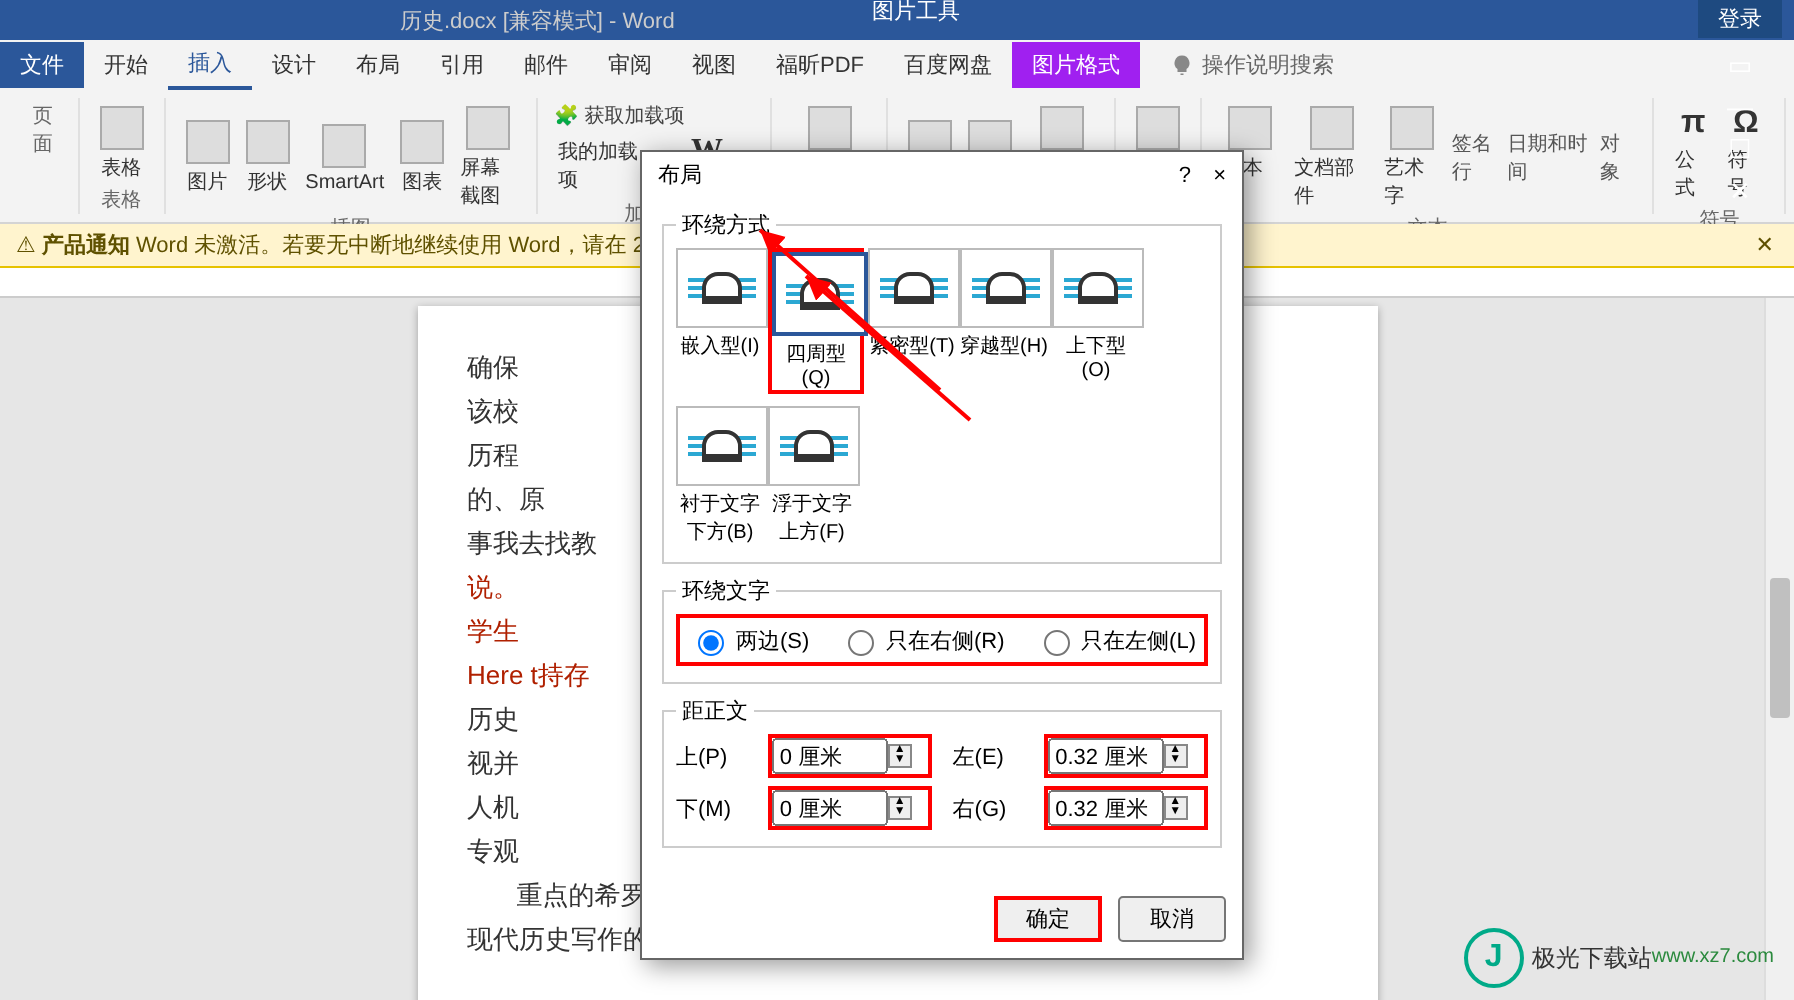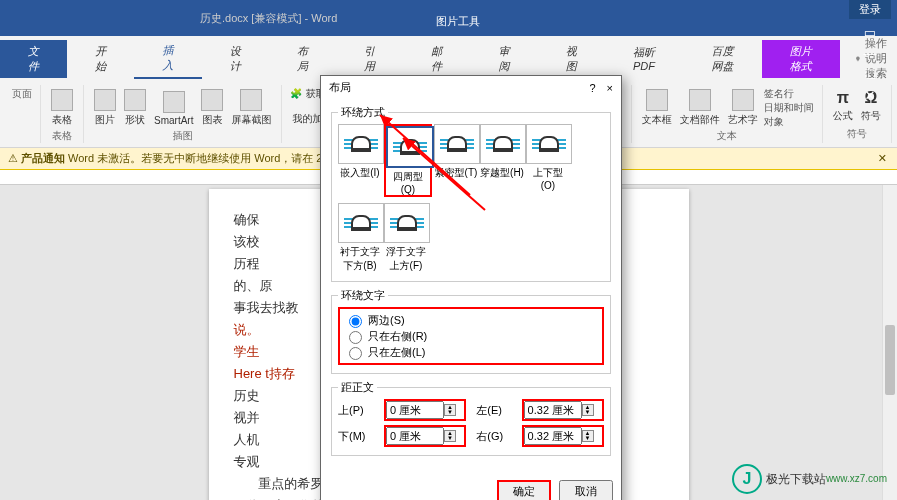--- a/index.html
+++ b/index.html
@@ -1,21 +1,21 @@
 <!DOCTYPE html>
 <html><head>
 <meta charset="utf-8">
 <style>
 body { margin:0; font-family:"Microsoft YaHei",sans-serif; font-size:11px; background:#fff; overflow:hidden; width:897px; height:500px; position:relative; }
-.titlebar { background:#2b579a; color:#fff; height:36px; display:flex; align-items:center; }
+.titlebar { background:#2b579a; color:#fff; height:20px; display:flex; align-items:center; }
 .titlebar-pad { width:200px; }
 .title { font-size:11px; color:#ccc; }
 .ribbon { background:#f3f3f3; border-bottom:1px solid #d4d4d4; }
 .tabs { display:flex; align-items:center; }
-.tab { padding:4px 28px; font-size:11px; color:#333; cursor:pointer;font-style:italic; }
+.tab { padding:4px 10px; font-size:11px; color:#333; cursor:pointer; }
 .tab.file { background:#2b579a; color:#fff; }
 .tab.active { color:#2b579a; border-bottom:2px solid #2b579a; }
 .tab.ctx { background:#a020f0; color:#fff; }
 .search-hint { display:flex; align-items:center; color:#666; margin-left:15px; gap:4px; }
 .search-hint svg{display:block;}
 .ribbon-content { display:flex; padding:4px 4px; height:58px; }
 .group { border-right:1px solid #e0e0e0; padding:2px 8px; display:flex; flex-direction:column; justify-content:space-between; }
 .group-row { display:flex; gap:4px; align-items:center; }
 .group-label { font-size:10px; color:#666; text-align:center; }
 .rbtn { display:flex; flex-direction:column; align-items:center; gap:2px; padding:2px; font-size:10px; color:#333; }
@@ -36,21 +36,21 @@
 .dlg-body { padding:6px 10px 10px; }
 fieldset { border:1px solid #ccc; margin:0 0 6px; padding:4px 6px 8px; }
 legend { font-size:11px; padding:0 3px; }
 .wrap-opts { display:flex; flex-wrap:wrap; gap:6px 2px; }
 .wrap-opt { width:44px; text-align:center; font-size:10px; }
 .wrap-icon { width:44px; height:38px; border:1px solid #bbb; background:#fff; margin-bottom:2px; display:flex; align-items:center; justify-content:center; }
 .wrap-icon.sel { border:2px solid #2b579a; }
 .wrap-lines { width:34px; }
 .wrap-lines div{height:2px; background:#2ba8d3; margin:2px 0;}
 .wrap-pic{ width:16px; height:10px; border:2px solid #333; border-bottom:4px solid #333; border-radius:8px 8px 0 0; background:#fff;}
-.radios { display:flex; justify-content:space-between; font-size:11px;flex-direction:column;}
+.radios { display:flex; justify-content:space-between; font-size:11px;}
 .radios label{display:flex;align-items:center;gap:3px;}
 .dist { display:grid; grid-template-columns:auto auto auto auto; gap:4px 10px; align-items:center; font-size:11px;}
 .dist input{width:50px; font-size:11px;}
 .spin{display:flex;align-items:center;}
 .spin .updn{display:flex;flex-direction:column;border:1px solid #888;background:#eee;font-size:6px;line-height:5px;padding:0 2px;}
 .dlg-btns { display:flex; justify-content:flex-end; gap:8px; padding:8px;}
 .dlg-btns button{padding:2px 14px;font-size:11px;}
 .arrow{position:absolute;pointer-events:none;}
 .logo{position:absolute;right:10px;bottom:6px;display:flex;align-items:center;gap:4px;font-size:12px;}
 .logo .circ{width:26px;height:26px;border-radius:50%;border:2px solid #0a8;display:flex;align-items:center;justify-content:center;color:#0a8;font-size:16px;font-weight:bold;}
@@ -199,21 +199,21 @@
             <span>文本框</span>
           </div>
         <div class="rbtn">
             <span class="icon-box"></span>
             <span>文档部件</span>
           </div>
         <div class="rbtn">
             <span class="icon-box"></span>
             <span>艺术字</span>
           </div>
-        <div style="display:flex;flex-direction:column;font-size:10px;color:#555;">
+        <div style="display:flex;flex-direction:row;font-size:10px;color:#555;">
           <span>签名行</span>
           <span>日期和时间</span>
           <span>对象</span>
         </div>
       </div>
       <div class="group-label">文本</div>
     </div>
     <div class="group">
       <div class="group-row">
         <div class="rbtn">

